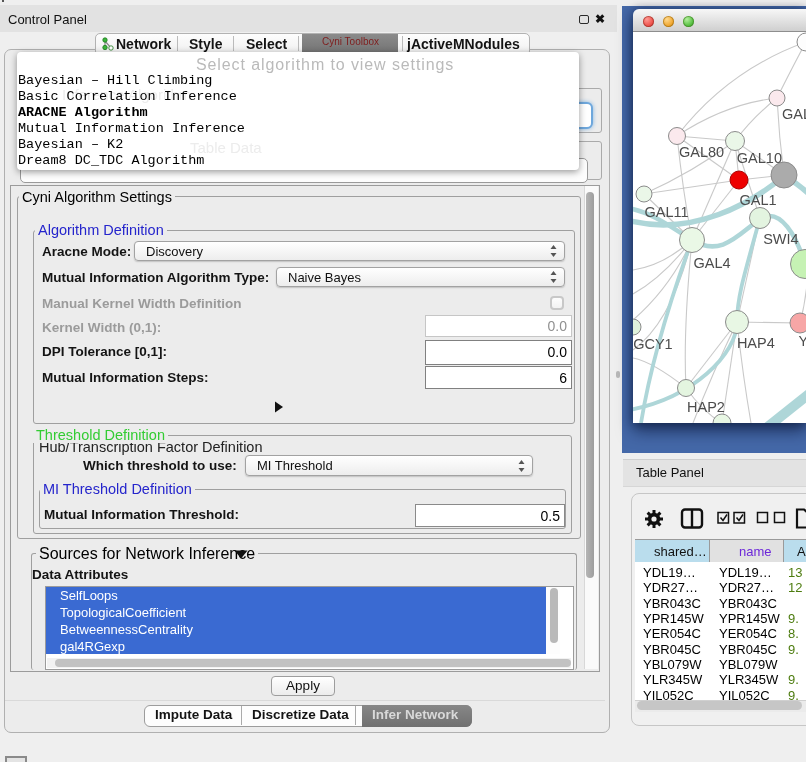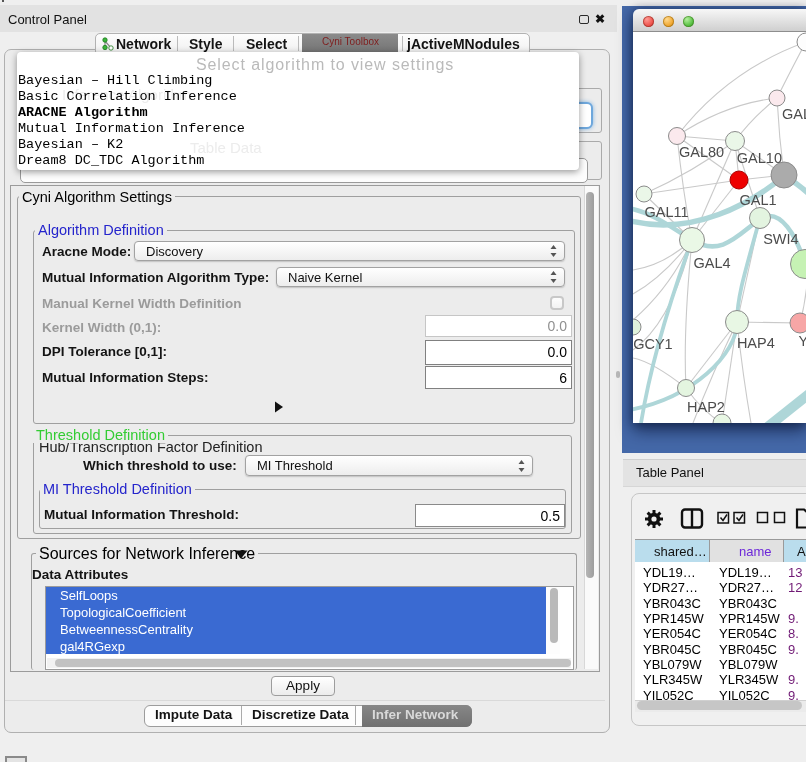--- a/index.html
+++ b/index.html
@@ -86,21 +86,21 @@
 <div class="combo" style="left:134px;top:241px;width:429px;height:18px;">
       <span class="ctext">Discovery</span>
 <svg class="arrows" viewBox="0 0 7 12">
         <path d="M3.5 0 L6.5 4 L0.5 4 Z" fill="#555"></path>
         <path d="M3.5 12 L6.5 8 L0.5 8 Z" fill="#555"></path>
       </svg>
     </div>
 
 <div class="abs lbl bold" style="left:42px;top:270px;">Mutual Information Algorithm Type:</div>
 <div class="combo" style="left:276px;top:267px;width:287px;height:18px;">
-      <span class="ctext">Naive Kernel</span>
+      <span class="ctext">Naive Bayes</span>
 <svg class="arrows" viewBox="0 0 7 12">
         <path d="M3.5 0 L6.5 4 L0.5 4 Z" fill="#555"></path>
         <path d="M3.5 12 L6.5 8 L0.5 8 Z" fill="#555"></path>
       </svg>
     </div>
 
 <div class="abs lbl bold gray" style="left:42px;top:296px;">Manual Kernel Width Definition</div>
 <div class="abs" style="left:550px;top:296px;width:10px;height:10px;background:linear-gradient(#fdfdfd,#f2f2f2);border:2px solid #c8c8c8;border-radius:4px;"></div>
 
 <div class="abs lbl bold gray" style="left:42px;top:320px;">Kernel Width (0,1):</div>
@@ -283,19 +283,19 @@
 <div class="abs" style="left:784px;top:540px;width:22px;height:22px;background:#badded;"></div>
 <div class="abs" style="left:709px;top:540px;width:1px;height:22px;background:#9a9a9a;"></div>
 <div class="abs" style="left:783px;top:540px;width:1px;height:22px;background:#9a9a9a;"></div>
 <div class="abs" style="left:654px;top:544px;font-size:13px;color:#111;">shared…</div>
 <div class="abs" style="left:739px;top:544px;font-size:13px;color:#6d28d9;">name</div>
 <div class="abs" style="left:797px;top:544px;font-size:13px;color:#111;">A</div>
 
 <div class="abs" style="left:635px;top:562px;width:171px;height:138px;background:#fff;overflow:hidden;">
 <div style="position:absolute;left:8px;top:3px;font-size:13px;color:#000;line-height:15.33px;">YDL19…<br>YDR27…<br>YBR043C<br>YPR145W<br>YER054C<br>YBR045C<br>YBL079W<br>YLR345W<br>YIL052C</div>
 <div style="position:absolute;left:84px;top:3px;font-size:13px;color:#000;line-height:15.33px;">YDL19…<br>YDR27…<br>YBR043C<br>YPR145W<br>YER054C<br>YBR045C<br>YBL079W<br>YLR345W<br>YIL052C</div>
-<div style="position:absolute;left:153px;top:3px;font-size:13px;color:#701a75;line-height:15.33px;">13<br>12<br><br>9.<br>8.<br>9.<br><br>9.<br>9.</div>
+<div style="position:absolute;left:153px;top:3px;font-size:13px;color:#4d7c0f;line-height:15.33px;">13<br>12<br><br>9.<br>8.<br>9.<br><br>9.<br>9.</div>
 </div>
 
 <div class="abs" style="left:635px;top:700px;width:171px;height:11px;background:#ebebeb;border-top:1px solid #d0d0d0;"></div>
 <div class="abs" style="left:637px;top:701px;width:165px;height:9px;background:#c6c6c6;border-radius:4.5px;"></div>
 
 </div>
 
 </body></html>

